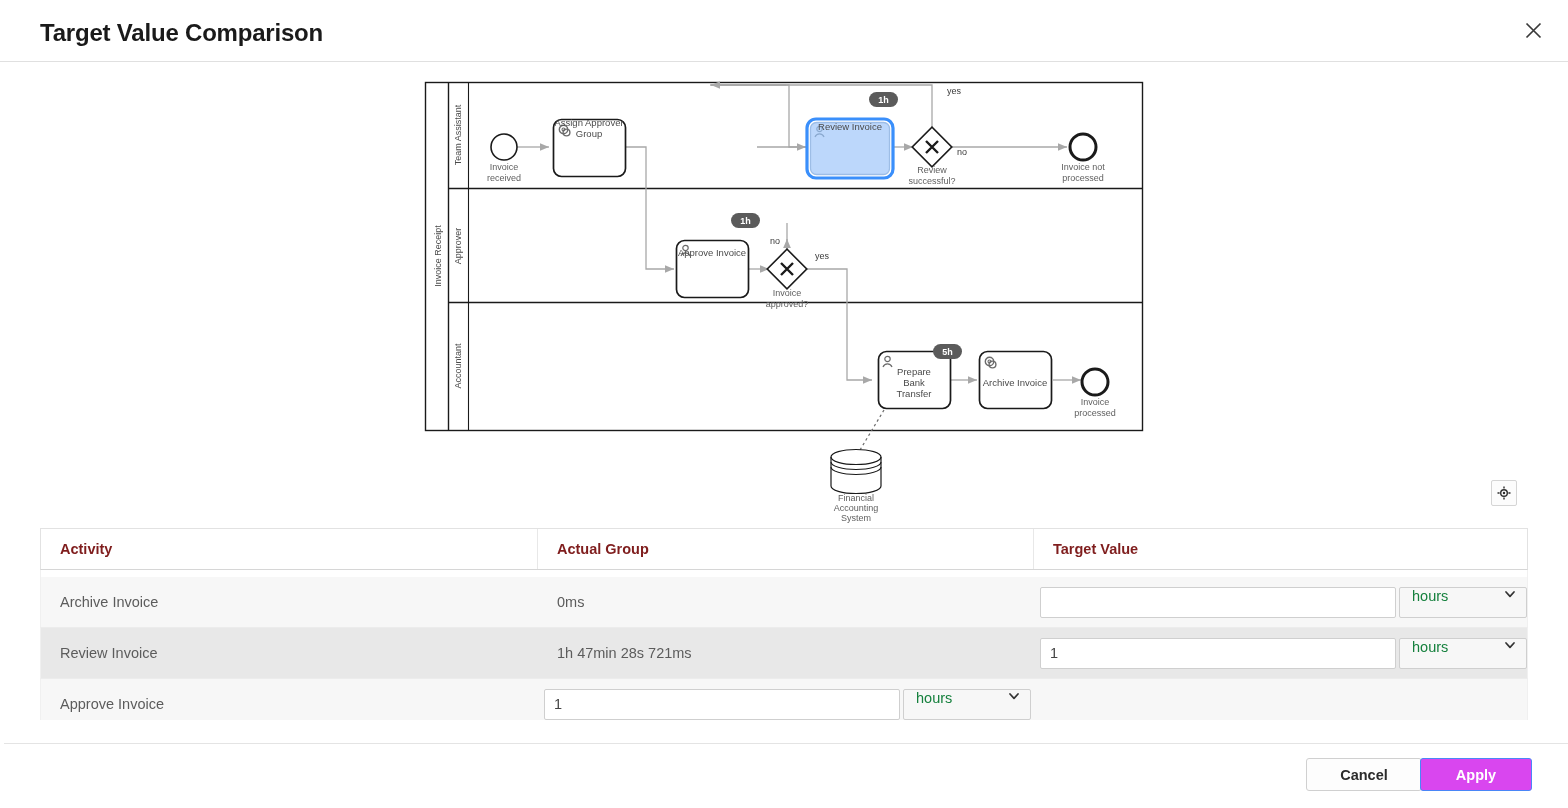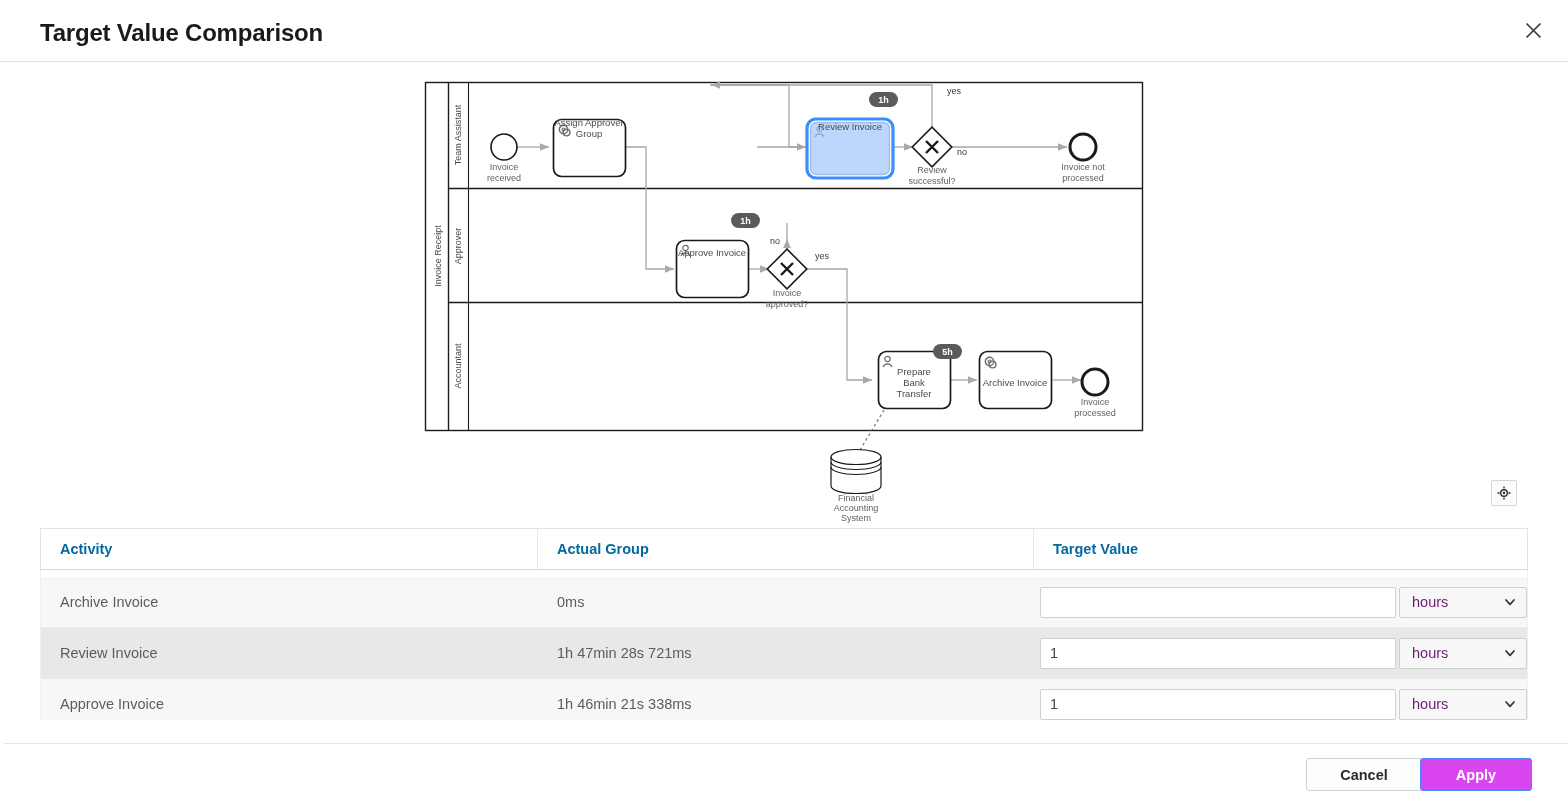--- a/index.html
+++ b/index.html
@@ -54,21 +54,21 @@
     position: absolute; left: 40px; top: 528px;
     width: 1488px; height: 192px;
     overflow: hidden;
   }
   .tbl-header {
     display: flex; height: 42px;
     border: 1px solid #e2e2e2; border-bottom: 1px solid #d6d6d6;
     background: #ffffff;
   }
   .th {
-    font-size: 14.5px; font-weight: 700; color: #0369a1;
+    font-size: 14.5px; font-weight: 700; color: #7f1d1d;
     display: flex; align-items: center; padding-left: 19px;
     height: 100%;
   }
   .th.c1 { width: 497px; border-right: 1px solid #e8e8e8; }
   .th.c2 { width: 496px; border-right: 1px solid #e8e8e8; }
   .th.c3 { flex: 1; }
 
   .tbl-body { position: relative; }
   .row {
     display: flex; height: 51px; align-items: center;
@@ -91,23 +91,23 @@
     border: 1px solid #cfcfcf; border-radius: 2px;
     background: #ffffff; padding: 0 9px;
     font-size: 14.5px; color: #444;
     font-family: "Liberation Sans", sans-serif;
     outline: none;
   }
   .unit-select {
     width: 128px; height: 31px; margin-left: 3px;
     border: 1px solid #cfcfcf; border-radius: 2px;
     background: #f7f7f7;
-    display: flex; align-items: center; justify-content: space-between;
+    display: flex; justify-content: space-between;
     padding: 0 10px 0 12px;
-    font-size: 14.5px; color: #701a75; cursor: pointer;
+    font-size: 14.5px; color: #15803d; cursor: pointer;
   }
   .chev { width: 12px; height: 12px; color: #333; }
 
   
   .hdr-gap { height: 7px; background: #ffffff;
              border-left: 1px solid #f0f0f0; border-right: 1px solid #f0f0f0; }
 
   
   .footer {
     position: absolute; left: 4px; top: 743px;
@@ -357,21 +357,20 @@
           <span>hours</span>
           <svg class="chev" viewBox="0 0 12 12">
             <path d="M2,4 L6,8.4 L10,4" fill="none" stroke="currentColor" stroke-width="1.7" stroke-linecap="round" stroke-linejoin="round"></path>
           </svg>
         </div>
       </div>
     </div>
 
     <div class="row odd">
       <div class="td c1">Approve Invoice</div>
-      <div class="td c2">1h 46min 21s 338ms</div>
       <div class="td c3">
         <input class="target-input" type="text" value="1" style="">
         <div class="unit-select">
           <span>hours</span>
           <svg class="chev" viewBox="0 0 12 12">
             <path d="M2,4 L6,8.4 L10,4" fill="none" stroke="currentColor" stroke-width="1.7" stroke-linecap="round" stroke-linejoin="round"></path>
           </svg>
         </div>
       </div>
     </div>

